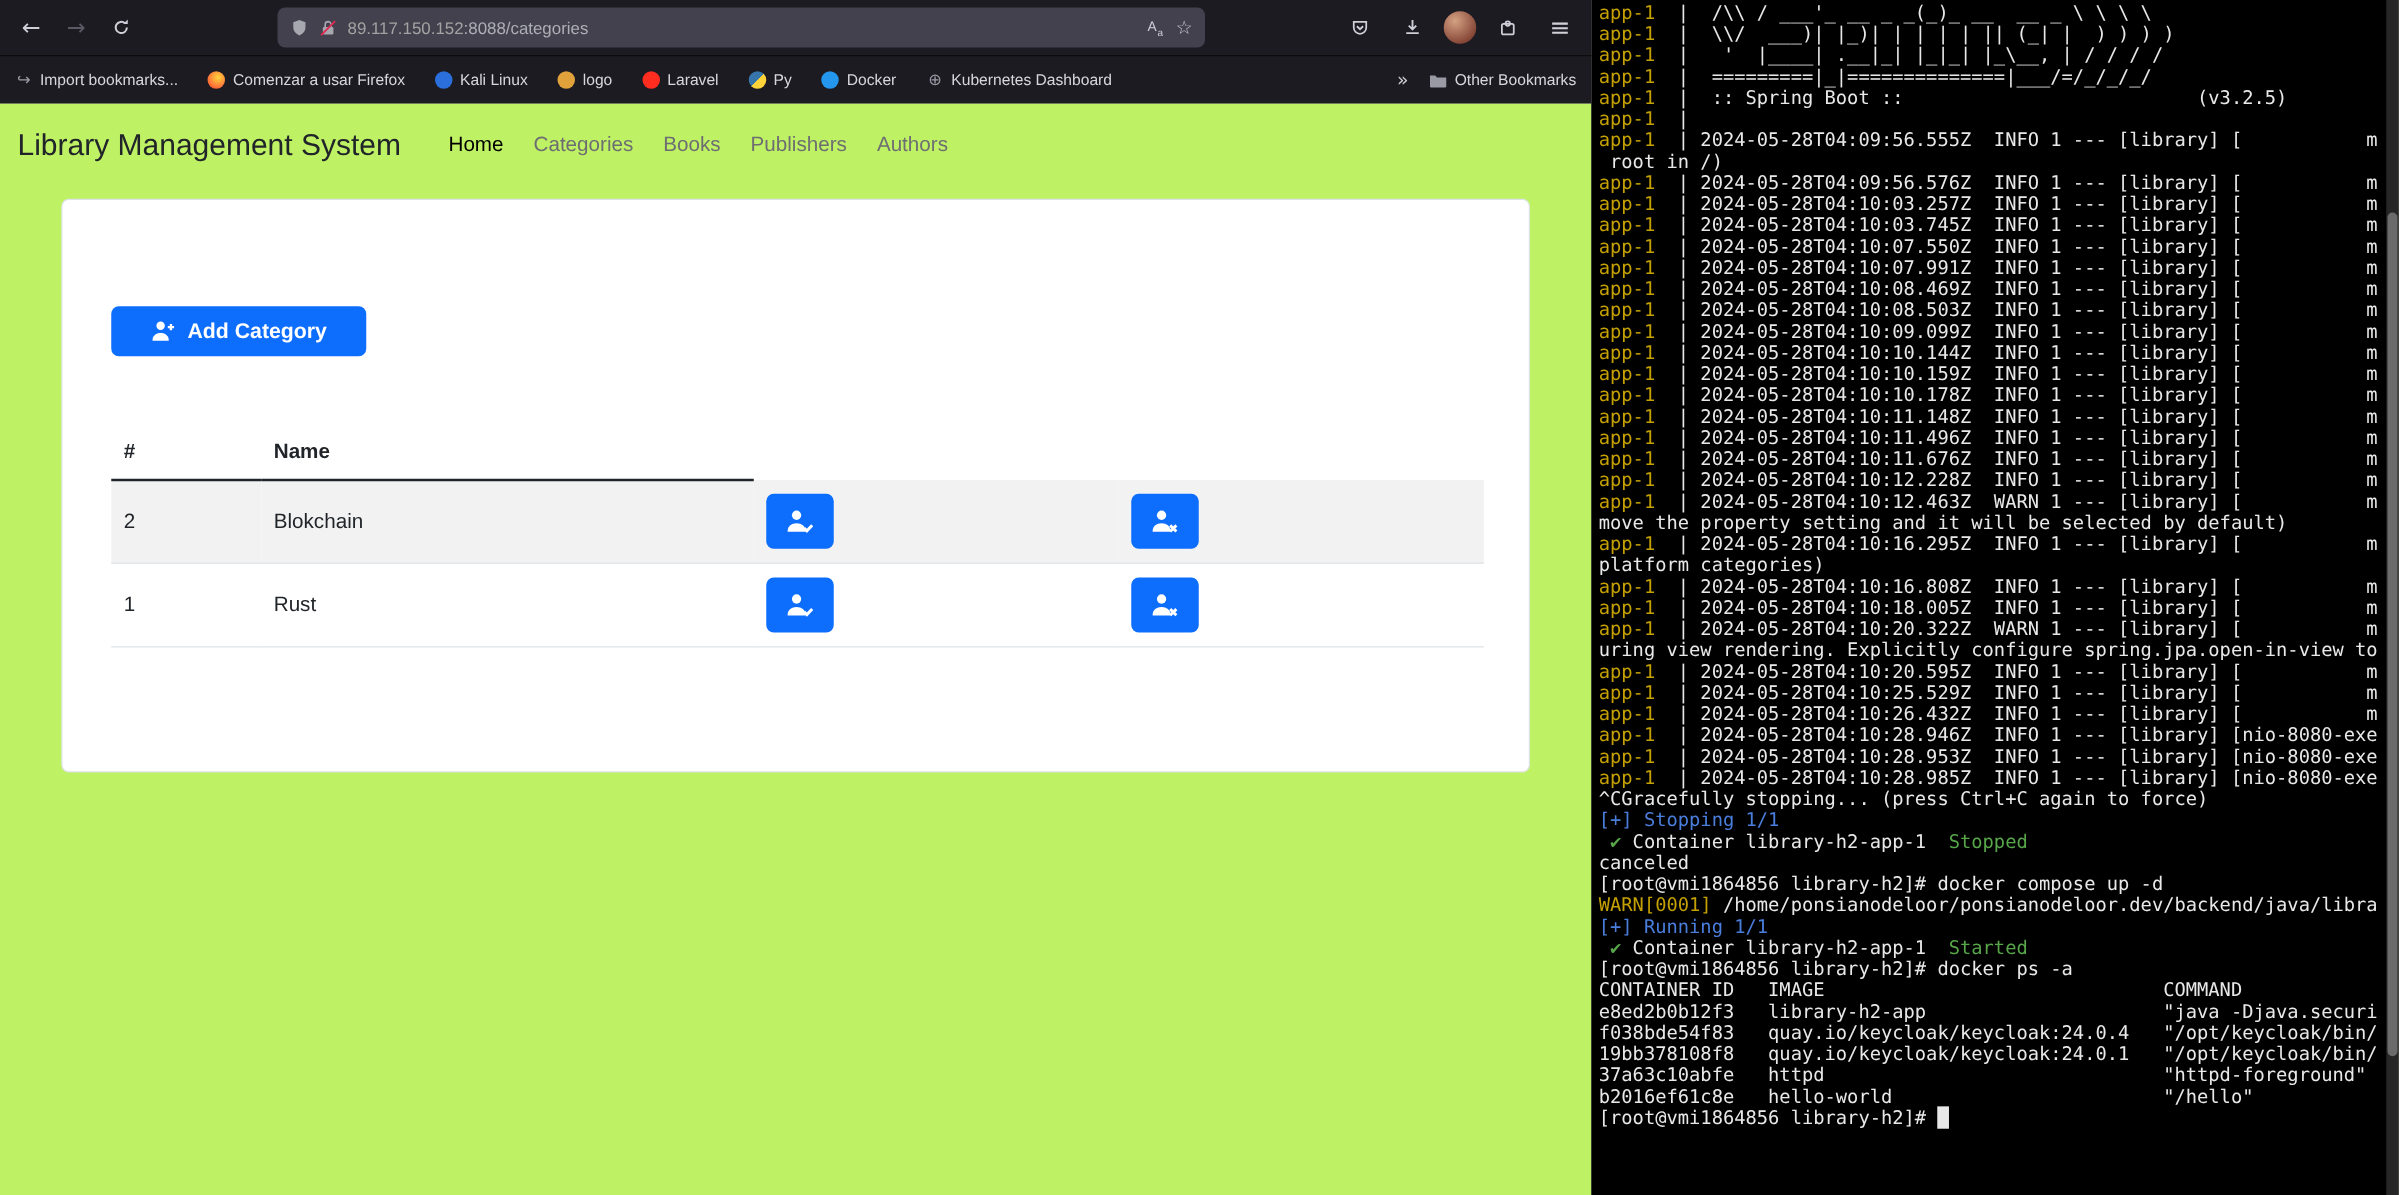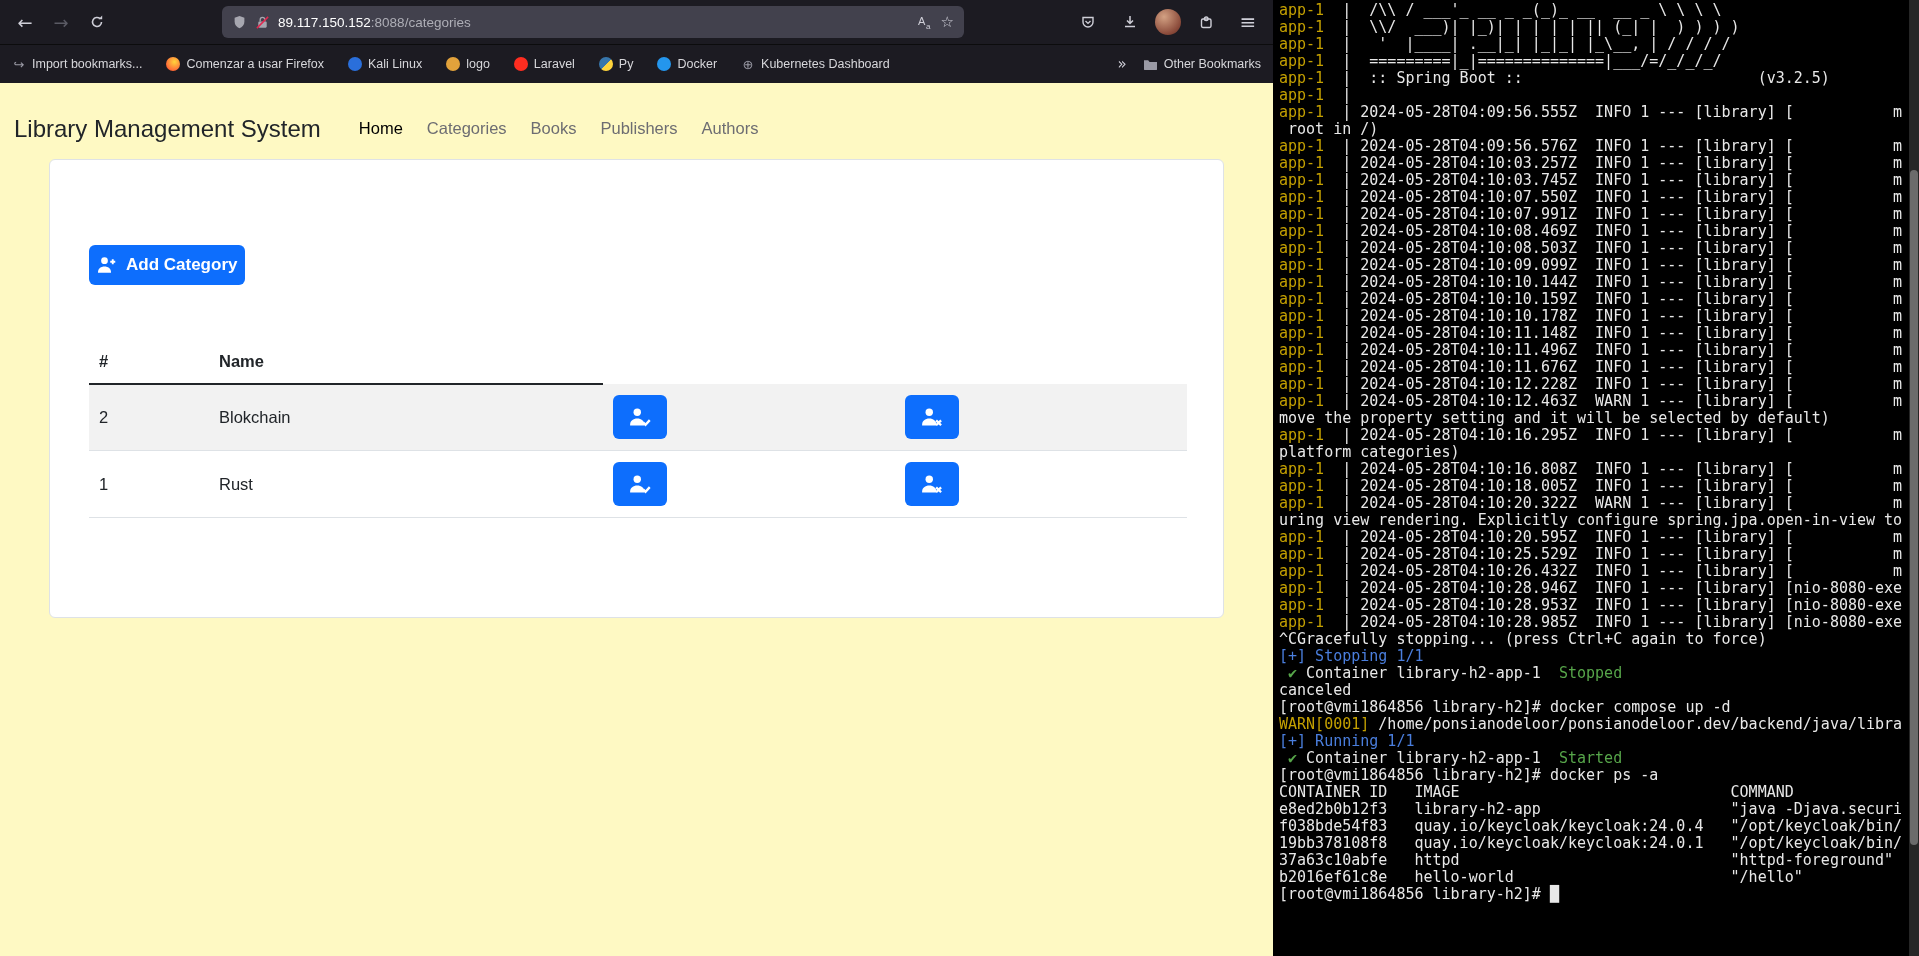--- a/index.html
+++ b/index.html
@@ -6,41 +6,41 @@
   html,body{width:1919px;height:956px;overflow:hidden}
   body{position:relative;font-family:"Liberation Sans",sans-serif;background:#fff}
   .glyph{font-family:"DejaVu Sans",sans-serif}
 
   
   .browser{position:absolute;left:0;top:0;width:1273px;height:956px}
   .toolbar{height:44px;background:var(--chrome-bg);display:flex;align-items:center;padding:0 8px;gap:2px}
   .tbtn{width:34px;height:32px;border:none;background:transparent;color:#cfcfd8;font-size:18px;border-radius:4px;display:flex;align-items:center;justify-content:center;cursor:pointer}
   .tbtn.dim{color:#5a5a64}
   .urlbar{flex:0 0 742px;margin-left:106px;height:32px;background:var(--urlbar-bg);border-radius:6px;display:flex;align-items:center;padding:0 10px;gap:8px;font-size:13.5px;color:#f9f9fa}
-  .url-host{color:#ffffff}
+  .url-host{color:#a3a3a3}
   .url-path{color:#aeaeb6}
   .url-spacer{flex:1}
   .right-icons{display:flex;align-items:center;gap:8px;margin-left:auto}
   .avatar{width:26px;height:26px;border-radius:50%;background:radial-gradient(circle at 35% 30%,#d3a183,#8a4a3a 70%,#5c2e24)}
   .bookmarks{height:39px;background:var(--chrome-bg);border-top:1px solid #0c0c0d;display:flex;align-items:center;padding:0 12px;gap:24px;font-size:12.5px;color:var(--chrome-fg)}
   .bm-item{display:flex;align-items:center;gap:6px;cursor:pointer;white-space:nowrap}
   .bm-icon{width:14px;height:14px;border-radius:50%;display:inline-flex;align-items:center;justify-content:center;font-size:13px;color:#9a9aa5;flex:0 0 14px;font-family:"DejaVu Sans",sans-serif}
   .kind-import,.kind-globe{border-radius:0;background:transparent}
   .bm-right{margin-left:auto;display:flex;align-items:center;gap:16px}
   .chevron{color:#cfcfd8;font-size:15px;cursor:pointer}
 
   
-  .page{position:absolute;top:83px;left:0;width:1273px;height:873px;background:#fef9c3;color:#212529}
+  .page{position:absolute;top:83px;left:0;width:1273px;height:873px;background:#bef264;color:#212529}
   .page-header{display:flex;align-items:center;padding:16px 0 8px 14px}
   .brand{font-size:24px;color:#212529}
   #main-nav{display:flex;margin-left:26px}
-  .nav-link{padding:8px 8px;margin:12px 4px;font-size:16.5px;color:var(--nav-muted);cursor:pointer}
+  .nav-link{padding:8px 8px;margin:0 4px;font-size:16.5px;color:var(--nav-muted);cursor:pointer}
   .nav-link.active{color:#000}
   .card{position:absolute;left:49px;top:76px;width:1175px;height:459px;border:1px solid #dee2e6;border-radius:6px;background:#fff}
-  .add-btn{position:absolute;left:39px;top:85px;display:flex;align-items:center;gap:9px;background:var(--accent);color:#fff;border:none;border-radius:6px;padding:10px 8px;font-size:17px;font-weight:600;cursor:pointer}
+  .add-btn{position:absolute;left:39px;top:85px;display:flex;align-items:center;gap:9px;background:var(--accent);color:#fff;border:none;border-radius:6px;padding:10px 32px;font-size:17px;font-weight:600;cursor:pointer}
   .cat-table{position:absolute;left:39px;top:180px;width:1098px;border-collapse:collapse;table-layout:fixed;font-size:16.5px}
   .cat-table th{text-align:left;padding:12px 10px;font-weight:700}
   .cat-table th.th-data{border-bottom:2px solid #212529}
   .cat-table td{padding:11px 10px;border-bottom:1px solid #dee2e6;vertical-align:middle}
   .cat-table tbody tr:nth-child(odd){background:var(--stripe)}
   .act-btn{width:54px;height:44px;background:var(--accent);border:none;border-radius:6px;display:inline-flex;align-items:center;justify-content:center;cursor:pointer}
 
   
   .terminal{position:absolute;left:1273px;top:0;width:646px;height:956px;background:var(--term-bg);overflow:hidden;padding:2px 0 0 6px;font-family:"DejaVu Sans Mono","DejaVu Sans",monospace;font-size:15px;line-height:17px}
   .tline{white-space:pre;height:17px}

